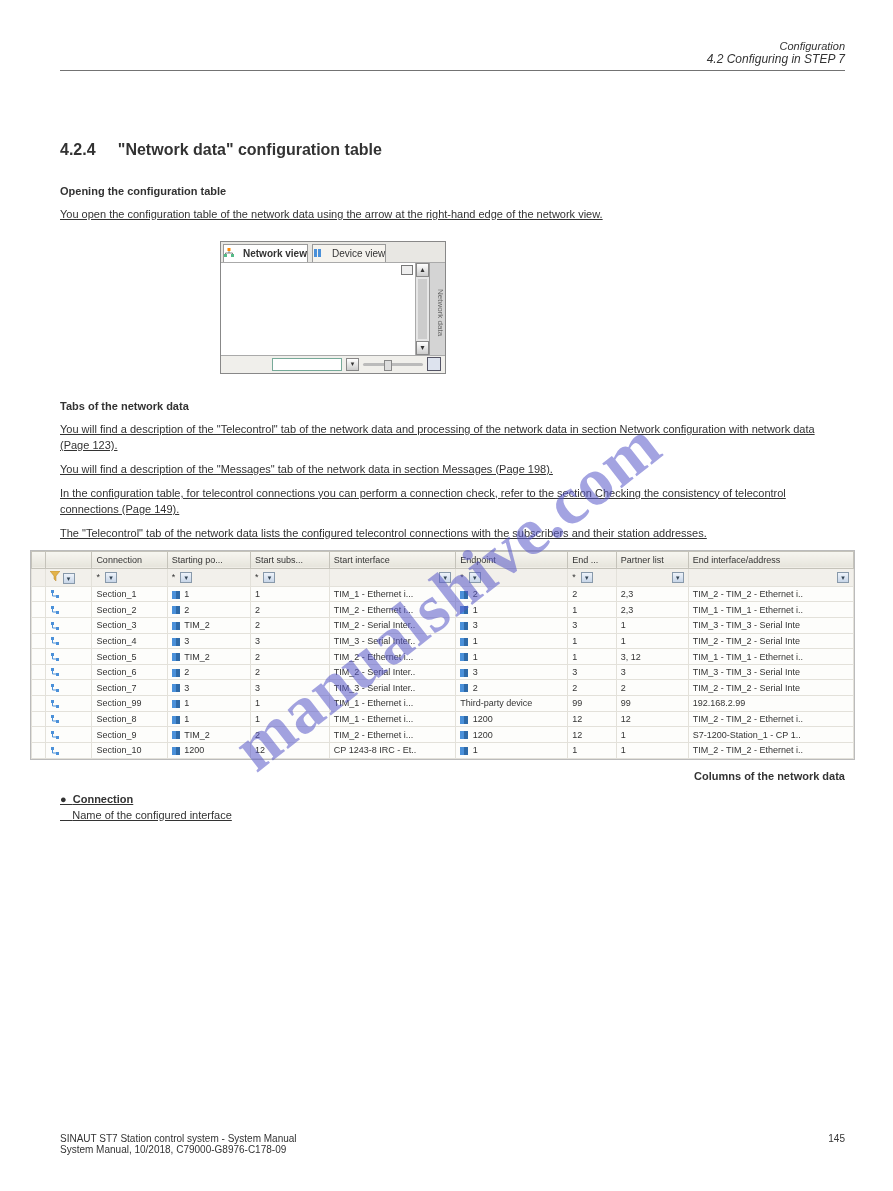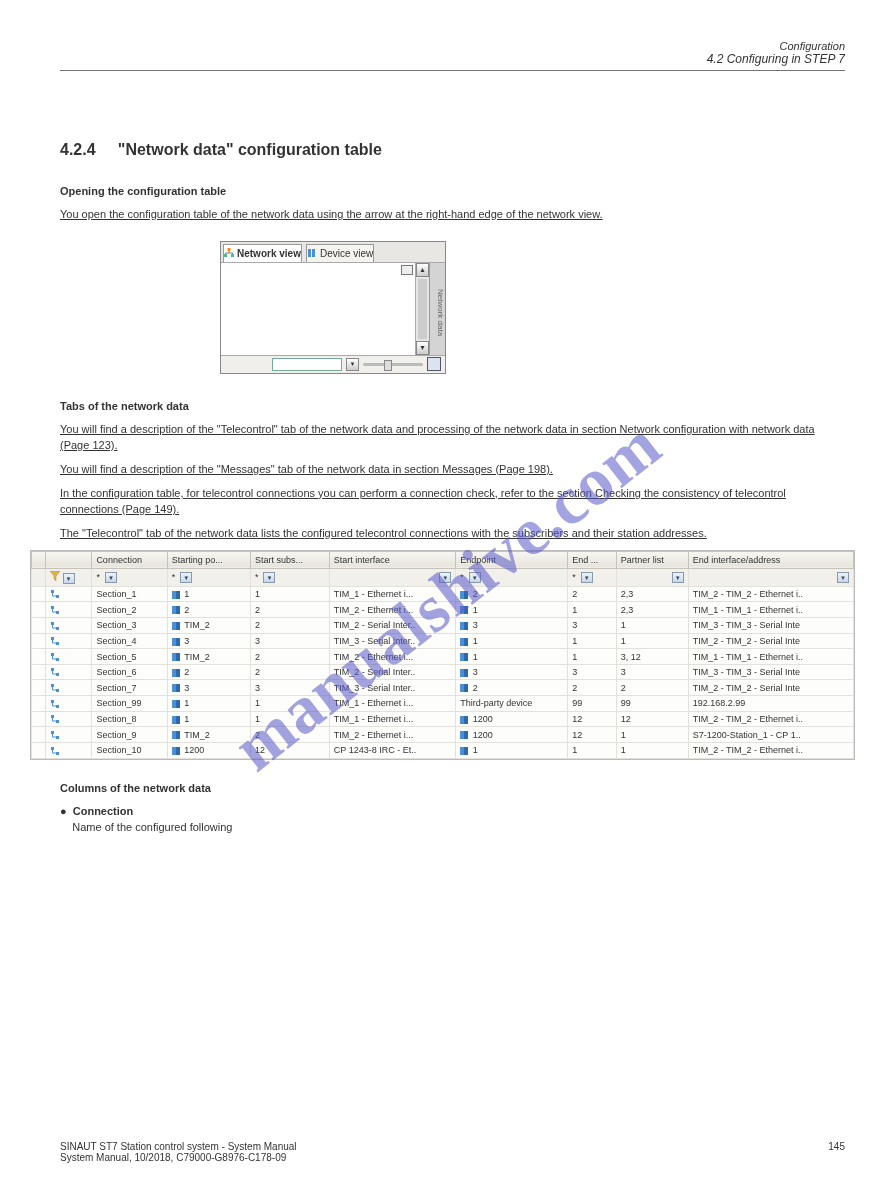--- a/index.html
+++ b/index.html
@@ -37,21 +37,21 @@
   .tabs1 {
     display: flex;
     border-bottom: 1px solid #aaa;
     background: #e8e7e3;
     font-size: 10px;
   }
   .tab1 {
     padding: 3px 0;
     display: flex;
     align-items: center;
-    gap: 3px;
+    gap: 9px;
     border: 1px solid #999;
     border-bottom: none;
     margin: 2px 2px 0 2px;
     background: #f5f3ee;
   }
   .tab1.active { background: #fff; font-weight: bold; }
   .icon-nw { width: 10px; height: 10px; display: inline-block; }
   .img1-body { height: 92px; display: flex; }
   .img1-main { flex: 1; background: #fff; position: relative; }
   .img1-main .ctrl-row { position: absolute; right: 2px; top: 2px; }
@@ -101,26 +101,26 @@
     transform: translate(-50%,-50%) rotate(-38deg);
     font-size: 68px;
     font-weight: bold;
     font-family: Georgia, serif;
     color: rgba(88, 88, 200, 0.55);
     letter-spacing: 1px;
     pointer-events: none;
     user-select: none;
   }
 
-  .col-desc { font-size: 11px; line-height: 1.45; margin: 4px 0 4px 0; }
+  .col-desc { font-size: 11px; line-height: 1.45; margin: 4px 0 4px 0; text-decoration: underline; }
   .col-desc b { font-weight: bold; }
 
   .footer {
     position: absolute;
-    bottom: 28px;
+    bottom: 36px;
     left: 60px; right: 48px;
     font-size: 10px;
     display: flex;
     justify-content: space-between;
   }
   .footer .right { text-align: center; }
 </style>
 </head>
 <body>
 
@@ -463,24 +463,24 @@
                   <rect x="4" width="4" height="8" fill="#2e6aa8"></rect>
                 </svg></span> 1</td>
             <td>1</td>
             <td>1</td>
             <td>TIM_2 - TIM_2 - Ethernet i..</td>
           </tr>
         </tbody>
     </table>
   </div>
 
-  <div class="h3" style="margin-top:22px;">Columns of the network data</div>
+  <div class="h3" style="margin-top:10px;text-align:right;">Columns of the network data</div>
   <div class="col-desc">
     ● &nbsp;<b>Connection</b><br>
-    &nbsp;&nbsp;&nbsp;&nbsp;<span>Name of the configured following</span>
+    &nbsp;&nbsp;&nbsp;&nbsp;<span>Name of the configured interface</span>
   </div>
 </div>
 
 <div class="footer">
   <div>
     <div>SINAUT ST7 Station control system - System Manual</div>
     <div>System Manual, 10/2018, C79000-G8976-C178-09</div>
   </div>
   <div class="right">145</div>
 </div>

